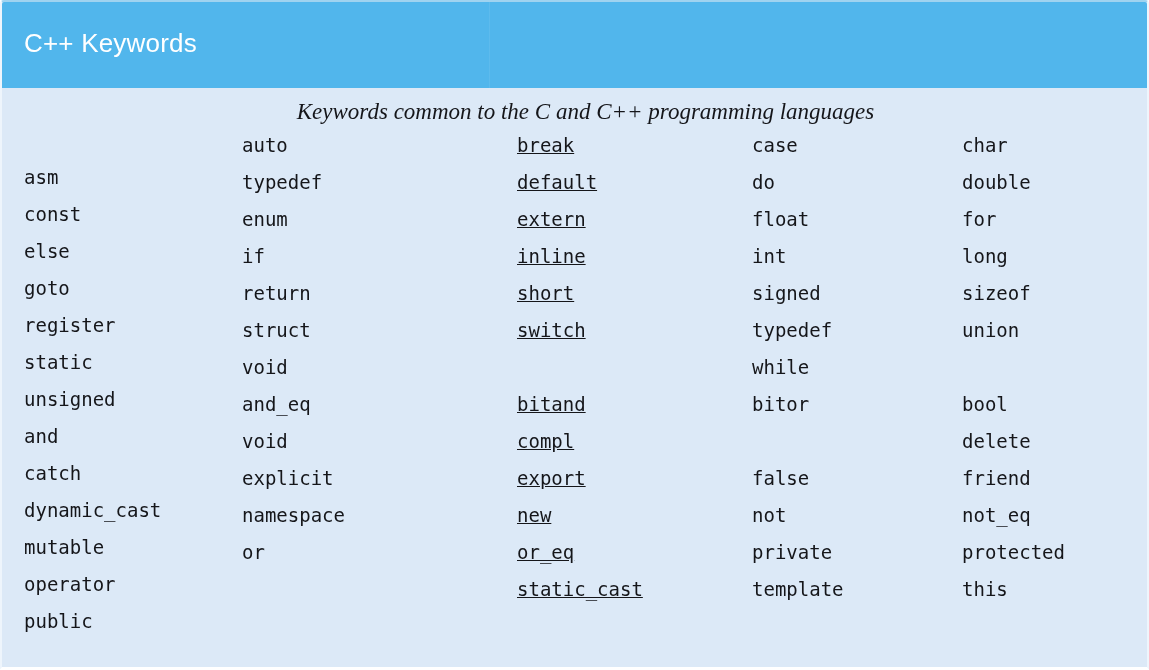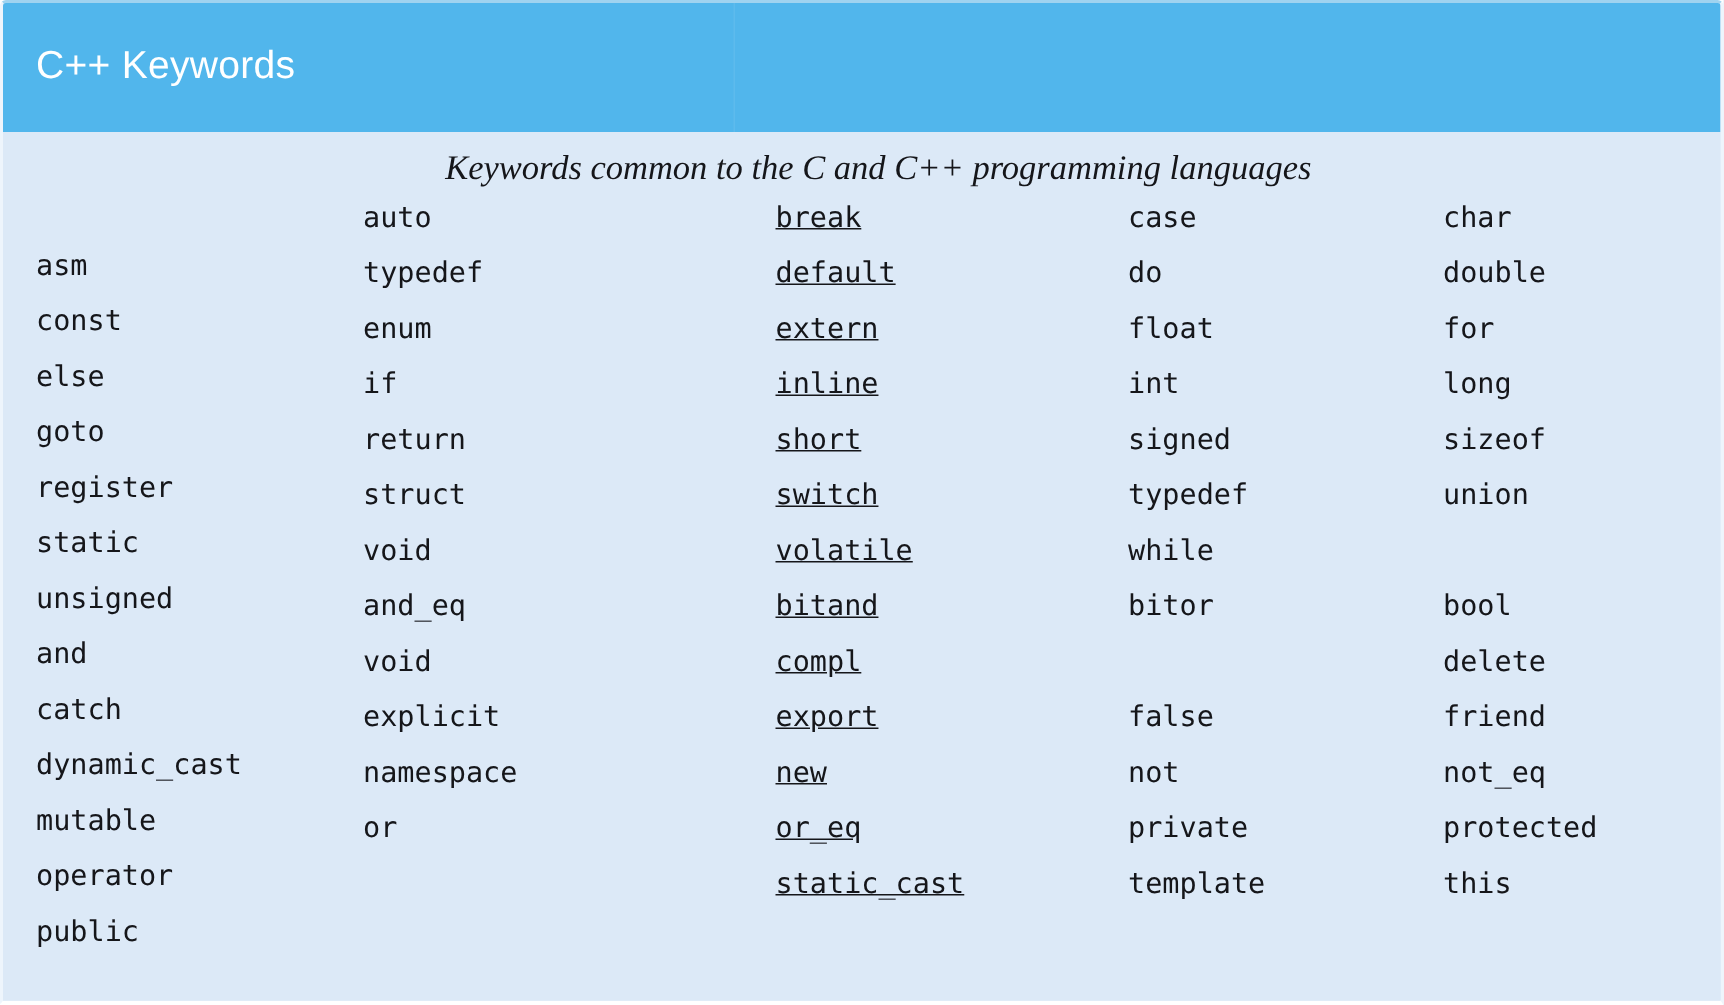--- a/index.html
+++ b/index.html
@@ -156,21 +156,20 @@
         <div class="kw-row">
           <span class="kw c0">static</span>
           <span class="kw c1">struct</span>
           <span class="kw c2">switch</span>
           <span class="kw c3">typedef</span>
           <span class="kw c4">union</span>
         </div>
         <div class="kw-row">
           <span class="kw c0">unsigned</span>
           <span class="kw c1">void</span>
-          <span class="kw c2">volatile</span>
           <span class="kw c3">while</span>
         </div>
       </div>
       <div class="section">
         <div class="kw-row">
           <span class="kw c0">and</span>
           <span class="kw c1">and_eq</span>
           <span class="kw c2">bitand</span>
           <span class="kw c3">bitor</span>
           <span class="kw c4">bool</span>

